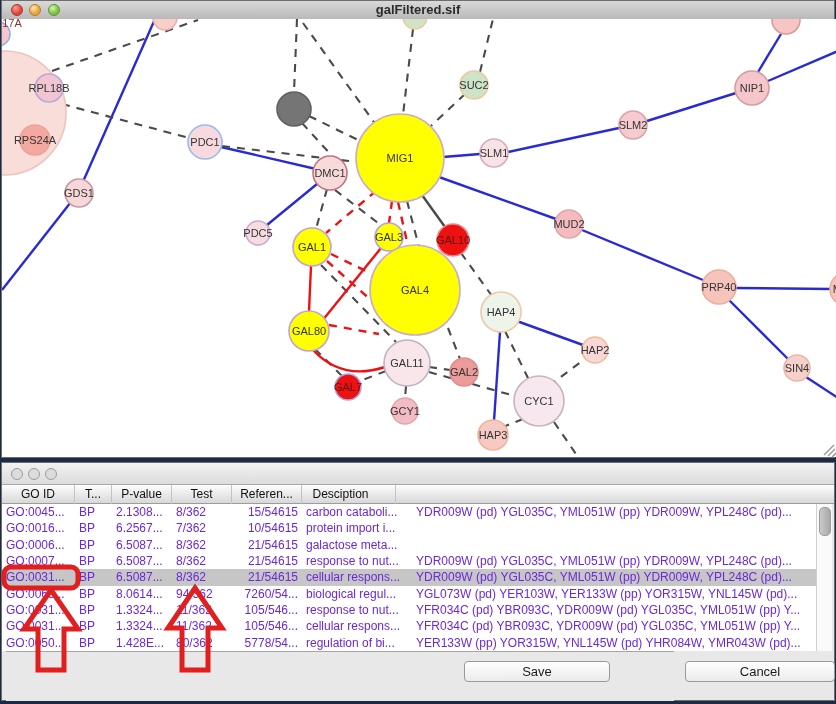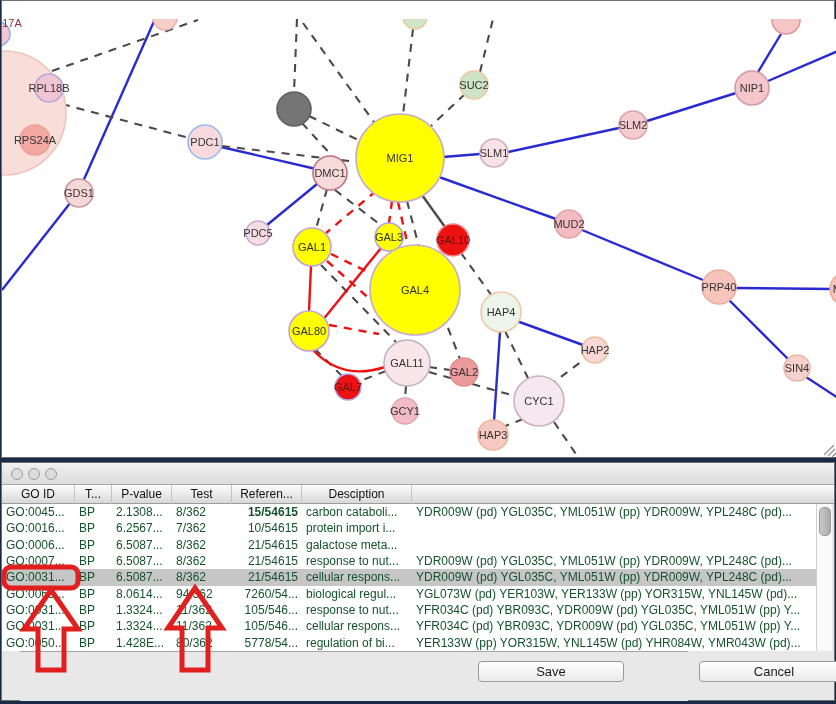--- a/index.html
+++ b/index.html
@@ -27,45 +27,51 @@
                           border-bottom:1px solid #a8a8a8;}
   #table-window .title-text{top:3px;font-weight:normal;color:#7f7f7f;}
   #table-window .tl{top:5px;}
   #table-header{position:absolute;top:22px;left:0;height:18px;width:832px;
                 background:linear-gradient(#fdfdfd,#d8d8d8);border-bottom:1px solid #9c9c9c;}
   .hcell{position:absolute;top:0;height:23px;line-height:18px;font-size:12px;color:#111;
          text-align:center;border-right:1px solid #c3c3c3;box-sizing:border-box;overflow:hidden;
          white-space:nowrap;}
   #table-body{position:absolute;top:41px;left:0;width:817px;height:147px;background:#fff;
               overflow:hidden;border-right:1px solid #cccccc;}
-  .trow{position:relative;height:16.33px;line-height:16.3px;font-size:12px;color:#14532d;
+  .trow{position:relative;height:16.33px;line-height:16.3px;font-size:12px;color:#6d28d9;
         white-space:nowrap;}
   .trow.selected{background:#c6c6c6;}
   .tcell{position:absolute;top:0;height:16.33px;overflow:hidden;box-sizing:border-box;
          padding:0 4px;}
   .tcell.right{text-align:right;}
   #vscroll{position:absolute;top:41px;right:2px;width:15px;height:147px;background:#fafafa;
            border-left:1px solid #d0d0d0;}
   #vthumb{position:absolute;top:3px;left:2px;width:10px;height:27px;border-radius:5px;
           background:linear-gradient(90deg,#c9c9c9,#a9a9a9);border:1px solid #9a9a9a;}
-  #table-footer{position:absolute;top:188px;left:18px;width:668px;height:49px;background:#e8e8e8;
+  #table-footer{position:absolute;top:188px;left:4px;width:668px;height:49px;background:#e8e8e8;
                 border-top:1px solid #a5a5a5;}
   .mac-btn{position:absolute;top:9px;height:21px;background:linear-gradient(#ffffff,#ebebeb);
            border:1px solid #9a9a9a;border-radius:4px;font-size:13px;color:#1c1c1c;
            text-align:center;line-height:20px;box-sizing:border-box;
            font-family:"Liberation Sans",sans-serif;}
   #save-btn{left:458px;width:146px;}
   #cancel-btn{left:679px;width:150px;}
   
   #anno{position:absolute;top:0;left:0;width:836px;height:704px;pointer-events:none;z-index:50;}
 </style>
 </head>
 <body>
 
 <div class="window" id="graph-window">
+  <div class="titlebar">
+    <div class="tl red"></div>
+    <div class="tl yellow"></div>
+    <div class="tl green"></div>
+    <div class="title-text">galFiltered.sif</div>
+  </div>
   <div id="graph-canvas">
     <svg id="graph-svg" width="834" height="438">
 
       <line x1="153" y1="0" x2="76" y2="174" stroke="#2a2ad2" stroke-width="2.4"></line>
         <line x1="76" y1="174" x2="0" y2="271" stroke="#2a2ad2" stroke-width="2.4"></line>
         <line x1="219" y1="128" x2="314" y2="150" stroke="#2a2ad2" stroke-width="2.4"></line>
         <line x1="315" y1="165" x2="265" y2="206" stroke="#2a2ad2" stroke-width="2.4"></line>
         <line x1="441" y1="138" x2="478" y2="135" stroke="#2a2ad2" stroke-width="2.4"></line>
         <line x1="506" y1="133" x2="617" y2="109" stroke="#2a2ad2" stroke-width="2.4"></line>
         <line x1="645" y1="102" x2="734" y2="74" stroke="#2a2ad2" stroke-width="2.4"></line>
@@ -192,29 +198,29 @@
     <div class="tl gray g1"></div>
     <div class="tl gray g2"></div>
     <div class="tl gray g3"></div>
   </div>
   <div id="table-header">
       <div class="hcell" style="left: 0px; width: 73px;">GO ID</div>
       <div class="hcell" style="left: 73px; width: 37px;">T...</div>
       <div class="hcell" style="left: 110px; width: 60px;">P-value</div>
       <div class="hcell" style="left: 170px; width: 60px;">Test</div>
       <div class="hcell" style="left: 230px; width: 70px;">Referen...</div>
-      <div class="hcell" style="left: 300px; width: 110px;">Desciption</div>
+      <div class="hcell" style="left: 284px; width: 110px;">Desciption</div>
     </div>
   <div id="table-body">
       <div class="trow">
         <div class="tcell" style="left: 0px; width: 73px;">GO:0045...</div>
         <div class="tcell" style="left: 73px; width: 37px;">BP</div>
         <div class="tcell" style="left: 110px; width: 60px;">2.1308...</div>
         <div class="tcell" style="left: 170px; width: 60px;">8/362</div>
-        <div class="tcell right" style="left: 230px; width: 70px; font-weight: bold;">15/54615</div>
+        <div class="tcell right" style="left: 230px; width: 70px;">15/54615</div>
         <div class="tcell" style="left: 300px; width: 110px;">carbon cataboli...</div>
         <div class="tcell" style="left: 410px; width: 410px;">YDR009W (pd) YGL035C, YML051W (pp) YDR009W, YPL248C (pd)...</div>
       </div>
       <div class="trow">
         <div class="tcell" style="left: 0px; width: 73px;">GO:0016...</div>
         <div class="tcell" style="left: 73px; width: 37px;">BP</div>
         <div class="tcell" style="left: 110px; width: 60px;">6.2567...</div>
         <div class="tcell" style="left: 170px; width: 60px;">7/362</div>
         <div class="tcell right" style="left: 230px; width: 70px;">10/54615</div>
         <div class="tcell" style="left: 300px; width: 110px;">protein import i...</div>

